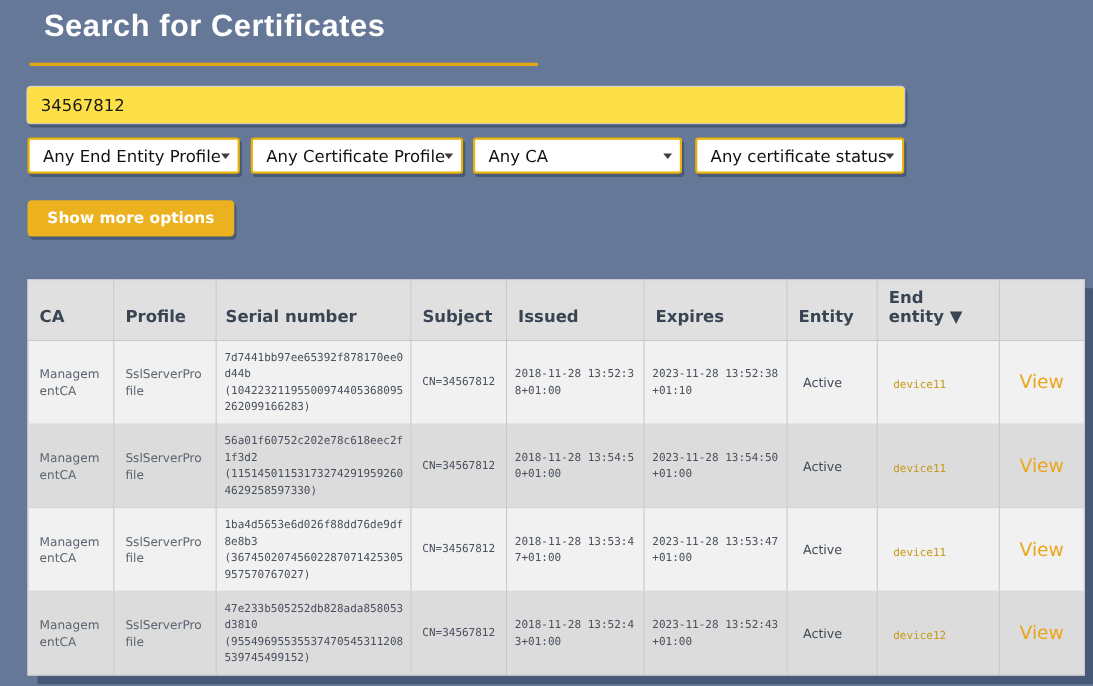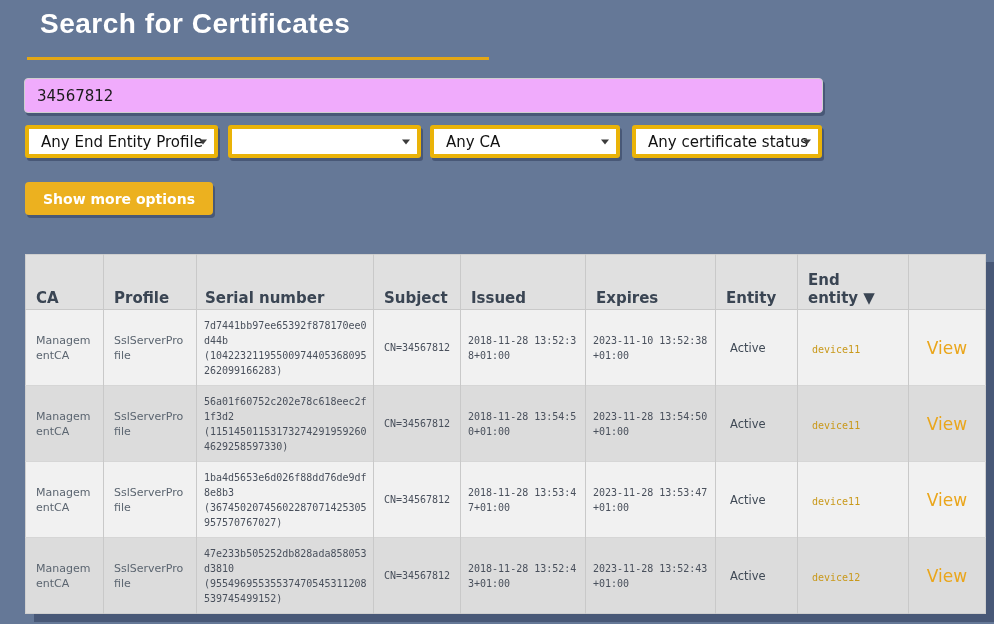--- a/index.html
+++ b/index.html
@@ -20,28 +20,28 @@
   }
   .title-underline {
     position: absolute; left: 27px; top: 57px;
     width: 462px; height: 3px;
     background: var(--underline-gold, #e3a715);
   }
   .search-input {
     position: absolute; left: 24px; top: 78px;
     width: 799px; height: 35px;
     border: 1px solid #cfcfcf; border-radius: 4px;
-    background: #f0abfc; color: #1b1b1b;
+    background: #fde047; color: #1b1b1b;
     font-family: "DejaVu Sans", sans-serif; font-size: 15px;
     padding: 0 12px; outline: none;
     box-shadow: 2px 3px 0 var(--shadow, rgba(20,30,60,0.35));
   }
   .select {
     position: absolute; top: 125px; height: 33px;
-    background: #ffffff; border: 4px solid #eab308; border-radius: 3px;
+    background: #ffffff; border: 2px solid #eab308; border-radius: 3px;
     box-shadow: 2px 3px 0 var(--shadow, rgba(20,30,60,0.35));
     cursor: pointer;
     padding-left: 10px;
   }
   .select-label {
     position: absolute; left: 12px; top: 50%; transform: translateY(-50%);
     font-size: 15px; color: #111111; white-space: nowrap;
   }
   .select-arrow {
     position: absolute; right: 7px; top: 50%; transform: translateY(-50%);
@@ -62,21 +62,21 @@
     position: absolute; left: 25px; top: 254px;
     width: 960px;
     border-collapse: collapse; table-layout: fixed;
     background: var(--row-odd-bg, #f1f1f1);
     box-shadow: 9px 8px 0 var(--shadow, rgba(20,30,60,0.35));
     border: 1px solid #cfcfcf;
   }
   table.certs thead tr { height: 55px; background: var(--table-header-bg, #e0e0e0); }
   table.certs th {
     text-align: left; vertical-align: bottom;
-    padding: 0 10px 2px 10px;
+    padding: 0 10px 12px 10px;
     font-size: 15px; font-weight: bold;
     color: var(--header-text, #3a4553);
     border-right: 1px solid var(--cell-border, #c9c9c9);
     border-bottom: 1px solid var(--cell-border, #c9c9c9);
   }
   table.certs th:last-child, table.certs td:last-child { border-right: none; }
   table.certs th.h-serial { padding-left: 8px; }
   table.certs tbody tr { height: 76px; }
   table.certs tbody tr:nth-child(odd)  { background: var(--row-odd-bg, #f1f1f1); }
   table.certs tbody tr:nth-child(even) { background: var(--row-even-bg, #dcdcdc); }
@@ -134,20 +134,21 @@
   <h1 class="page-title">Search for Certificates</h1>
   <div class="title-underline"></div>
 
   <input class="search-input" type="text" value="34567812" style="">
 
   <div class="select" style="left:25px;width:193px">
     <span class="select-label">Any End Entity Profile</span>
     <span class="select-arrow"></span>
   </div>
   <div class="select" style="left:228px;width:193px">
+    <span class="select-label">Any Certificate Profile</span>
     <span class="select-arrow"></span>
   </div>
   <div class="select" style="left:632px;width:190px">
     <span class="select-label">Any certificate status</span>
     <span class="select-arrow"></span>
   </div>
   <div class="select" style="left:430px;width:190px">
     <span class="select-label">Any CA</span>
     <span class="select-arrow"></span>
   </div>
@@ -179,21 +180,21 @@
         <th></th>
       </tr>
     </thead>
     <tbody>
   <tr>
     <td class="c-ca"><span>ManagementCA</span></td>
     <td class="c-profile"><span>SslServerProfile</span></td>
     <td class="c-serial"><span>7d7441bb97ee65392f878170ee0d44b</span> <span>(10422321195500974405368095262099166283)</span></td>
     <td class="c-subject"><span>CN=34567812</span></td>
     <td class="c-issued"><span>2018-11-28 13:52:38+01:00</span></td>
-    <td class="c-expires"><span>2023-11-10 13:52:38+01:00</span></td>
+    <td class="c-expires"><span>2023-11-28 13:52:38+01:10</span></td>
     <td class="c-status"><span>Active</span></td>
     <td class="c-endentity"><a class="ee-link">device11</a></td>
     <td class="c-view"><a class="view-link">View</a></td>
   </tr>
 
   <tr>
     <td class="c-ca"><span>ManagementCA</span></td>
     <td class="c-profile"><span>SslServerProfile</span></td>
     <td class="c-serial"><span>56a01f60752c202e78c618eec2f1f3d2</span> <span>(115145011531732742919592604629258597330)</span></td>
     <td class="c-subject"><span>CN=34567812</span></td>

